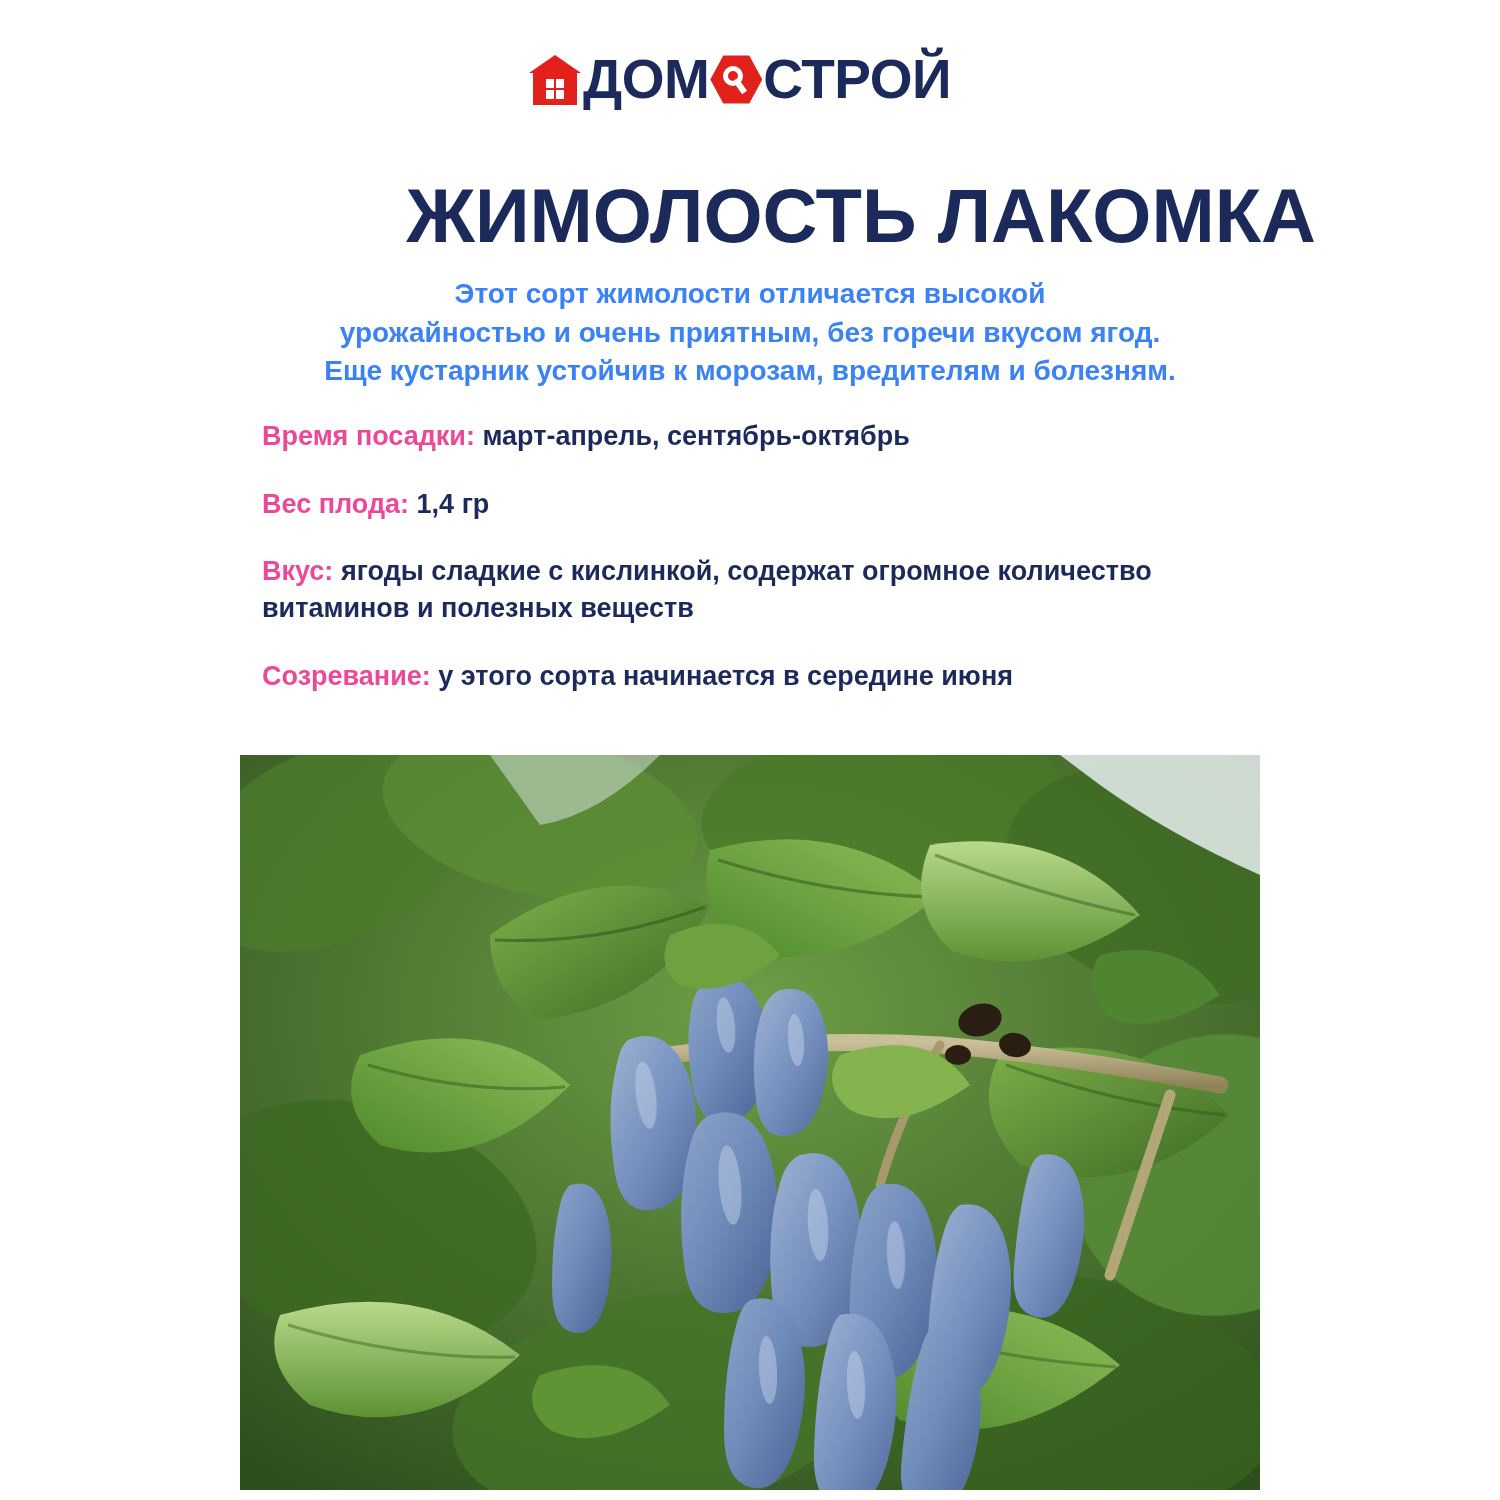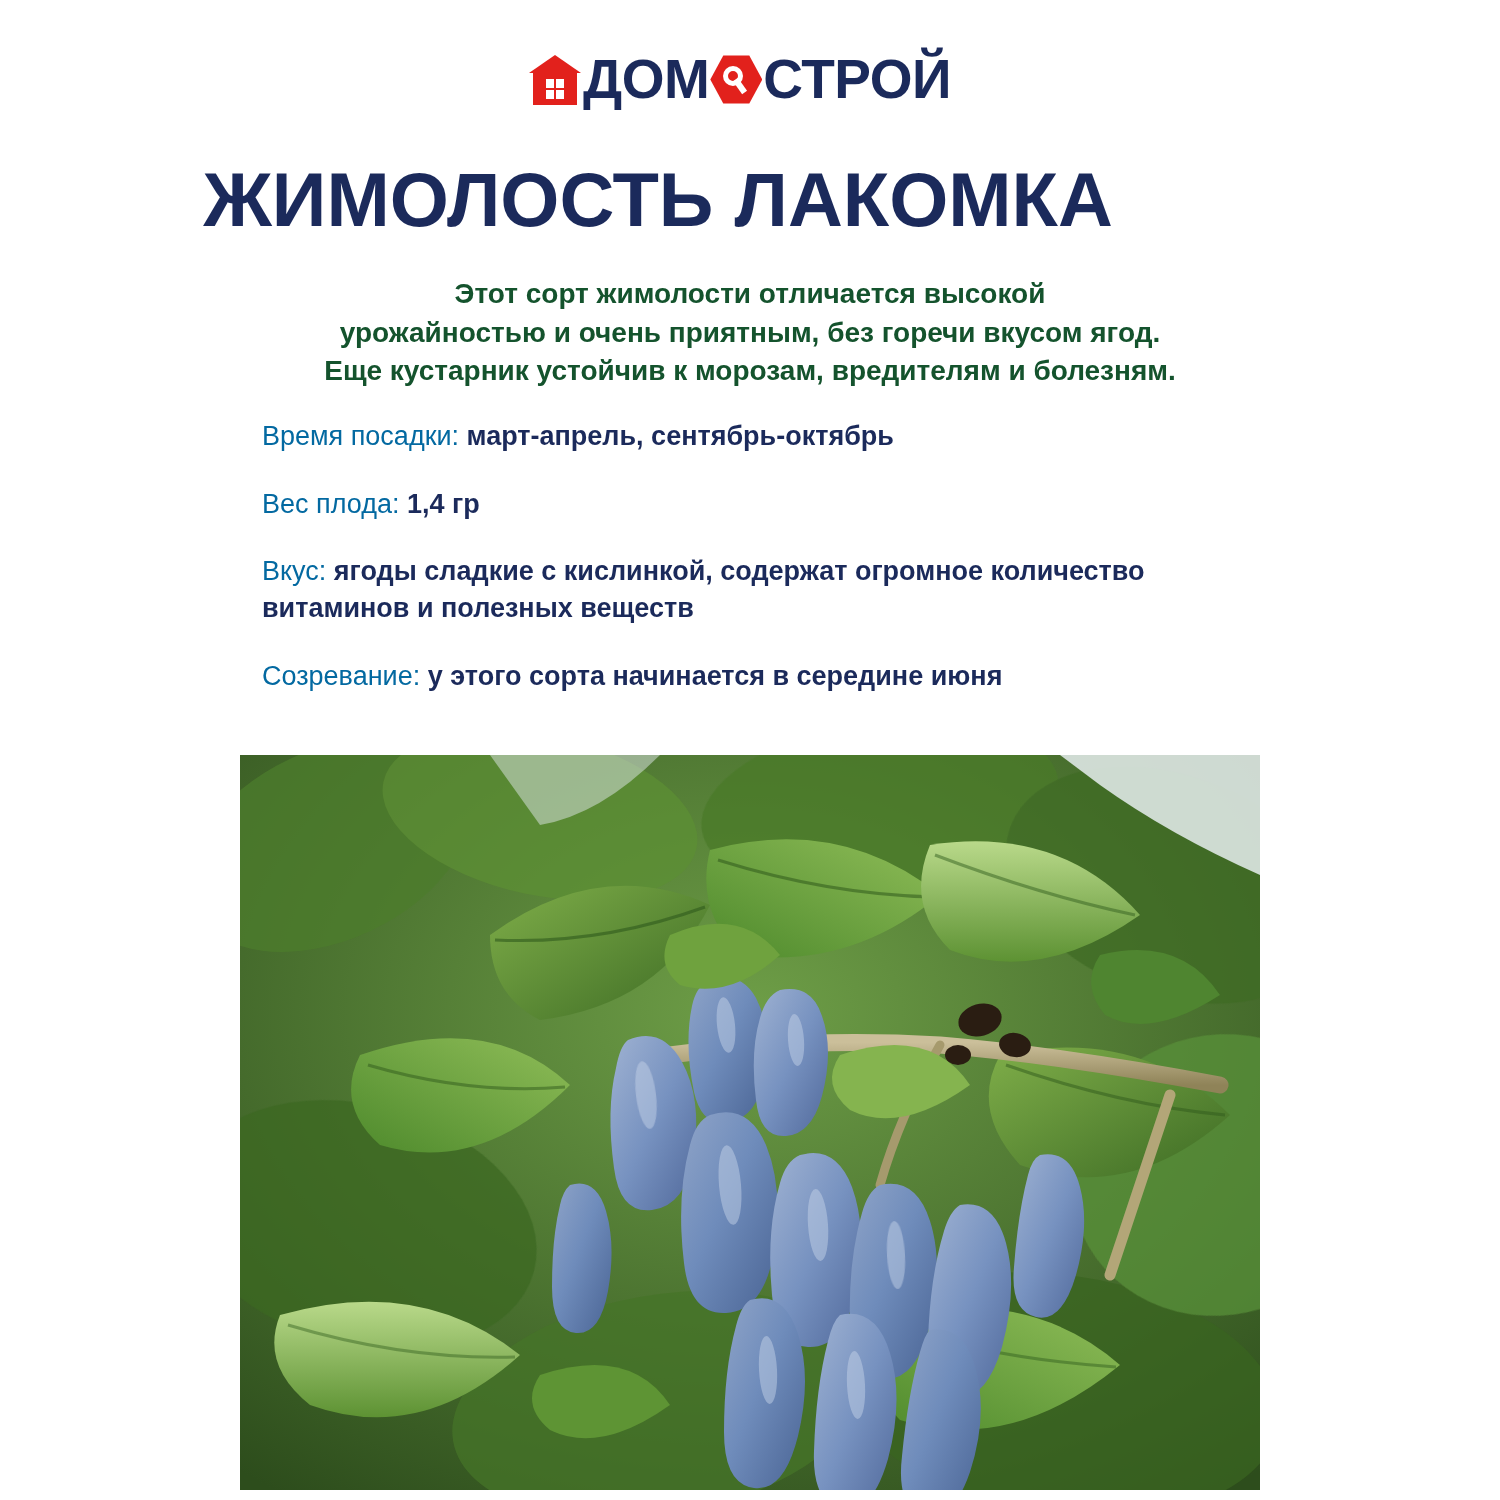--- a/index.html
+++ b/index.html
@@ -132,61 +132,61 @@
     width: 6px;
     height: 16px;
     background: #ffffff;
     transform: rotate(-35deg);
   }
   .logo-stroy { color: #1b2a5b; }
 
   
   .title {
     position: absolute;
-    top: 160px;
+    top: 176px;
     left: 0;
     width: 1316px;
-    text-align: center;
+    text-align: right;
     color: #1b2a5b;
     font-size: 76px;
     font-weight: bold;
     letter-spacing: 0px;
     line-height: 1.05;
   }
 
   
   .intro {
     position: absolute;
     top: 275px;
     left: 0;
     width: 1500px;
     text-align: center;
-    color: #14532d;
+    color: #3b82f6;
     font-size: 28px;
     font-weight: bold;
     line-height: 1.38;
   }
   .intro div { white-space: nowrap; }
 
   
   .specs {
     position: absolute;
     top: 418px;
     left: 262px;
     width: 1000px;
   }
   .spec-row {
     margin-bottom: 31px;
     font-size: 27px;
     line-height: 1.36;
     color: #1b2a5b;
   }
   .spec-label {
-    color: #0369a1;
-    font-weight: normal;
+    color: #ec4899;
+    font-weight: bold;
   }
   .spec-value {
     color: #1b2a5b;
     font-weight: bold;
     margin-top: 18px;
   }
   .spec-row.multi { width: 930px; }
 
   
   .photo {

